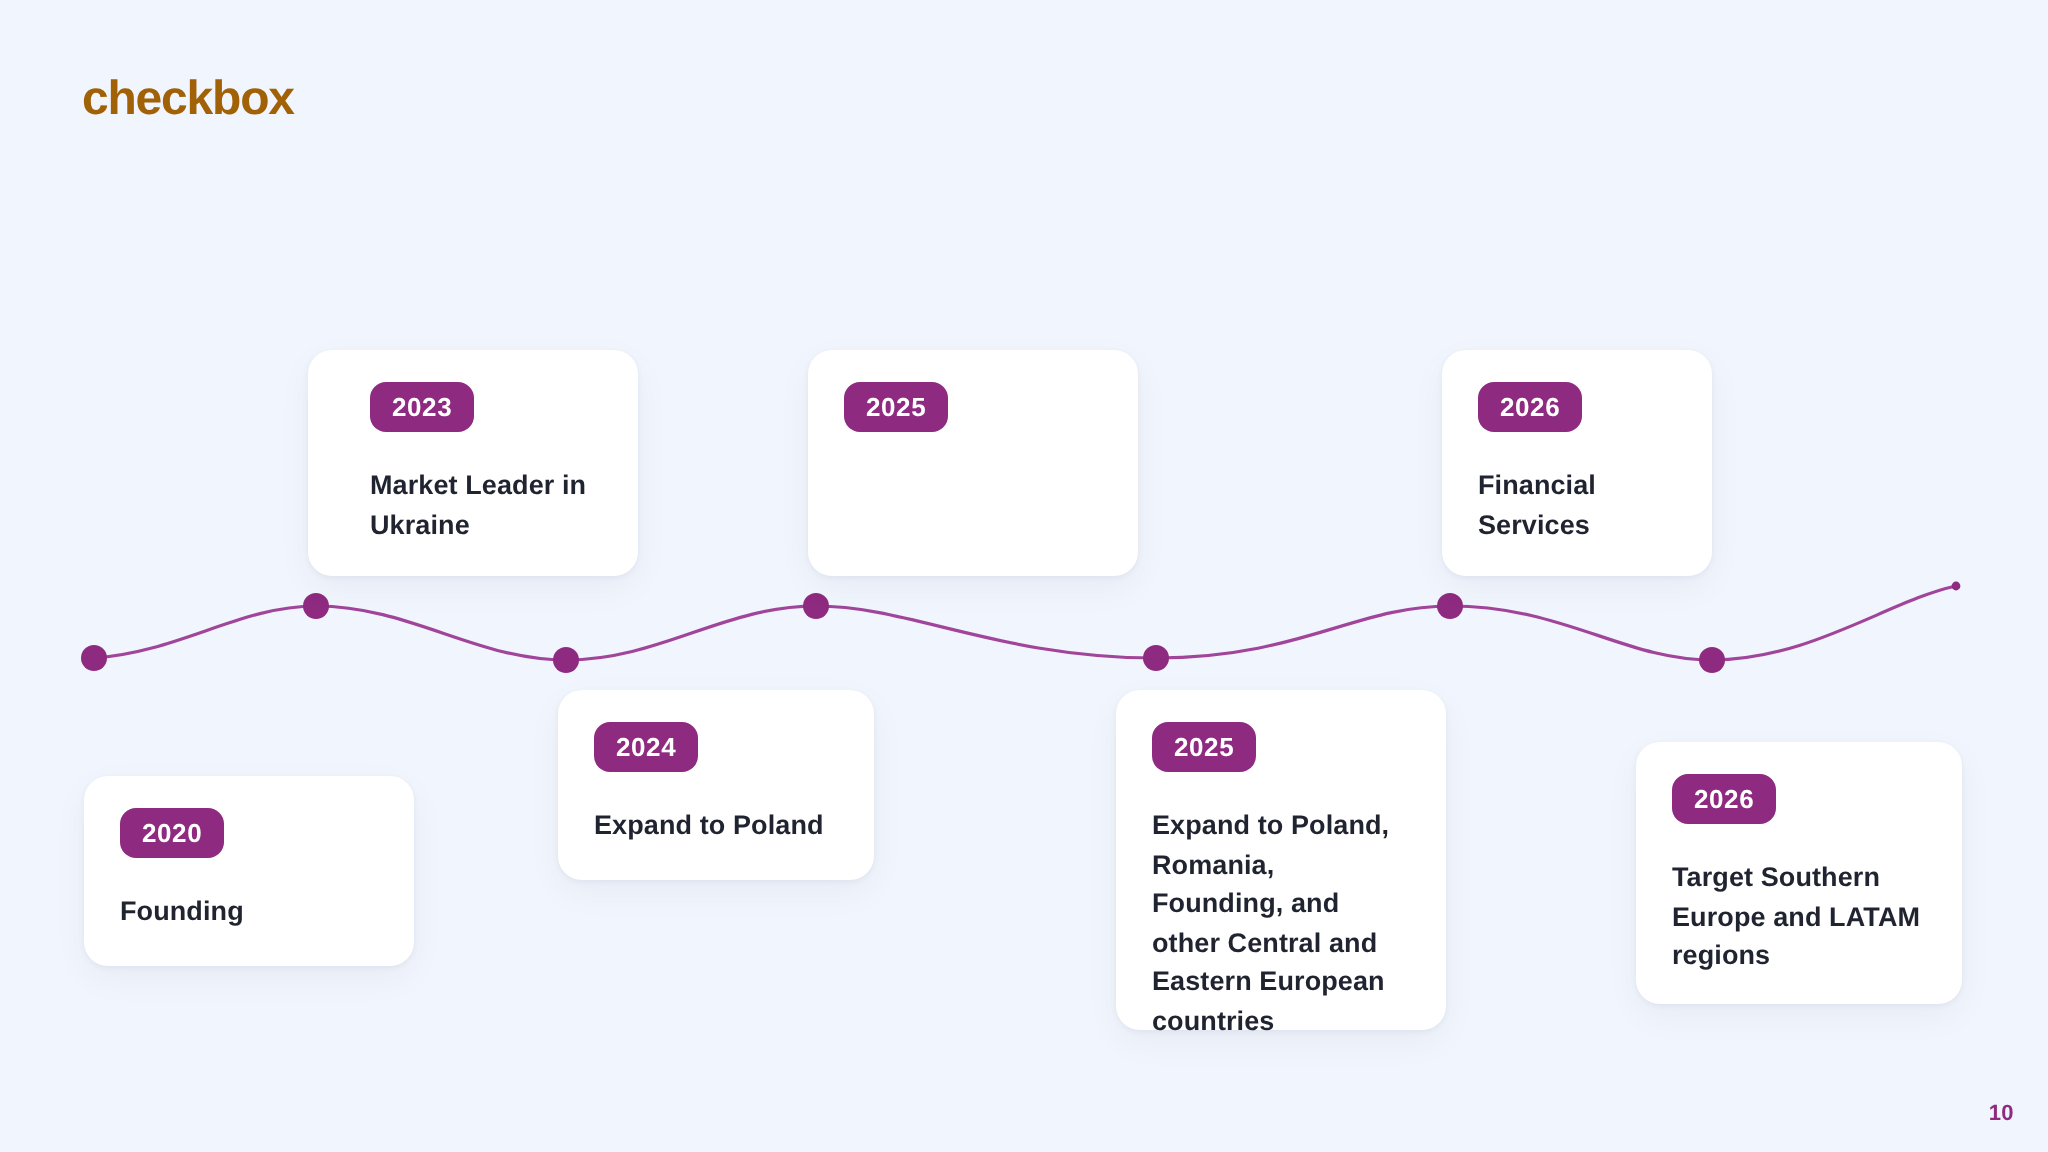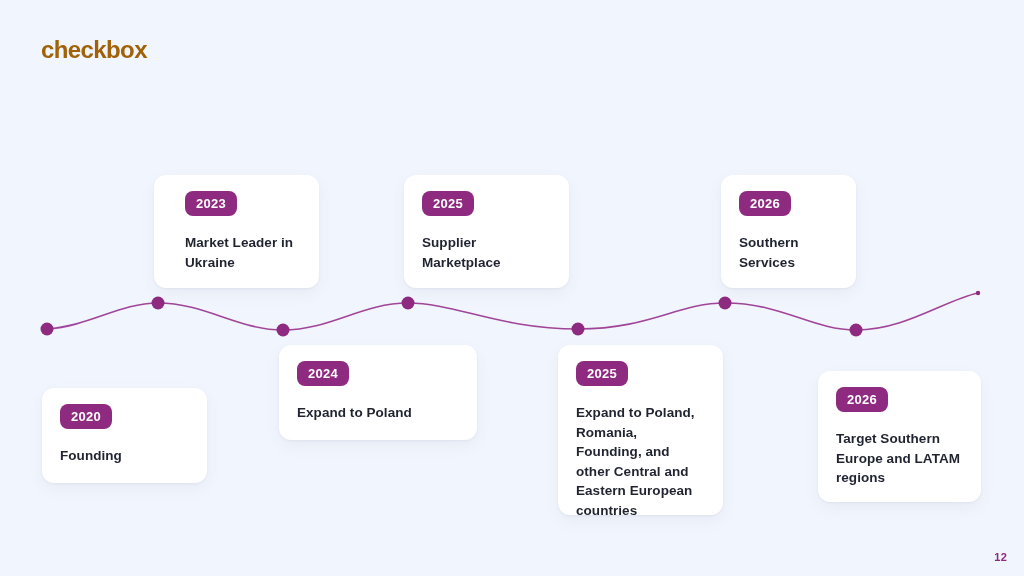--- a/index.html
+++ b/index.html
@@ -89,21 +89,21 @@
     letter-spacing: 0.05px;
   }
 
   
   #card-2023 { left: 154px; top: 175px; width: 165px; height: 113px; padding-left: 31px; }
   #card-2025-supplier { left: 404px; top: 175px; width: 165px; height: 113px; }
   #card-2026-financial { left: 721px; top: 175px; width: 135px; height: 113px; }
 
   
   #card-2020 { left: 42px; top: 345px; width: 165px; height: 95px; margin-top: 43px; }
-  #card-2024 { left: 279px; top: 345px; width: 198px; height: 95px; }
+  #card-2024 { left: 279px; top: 345px; width: 158px; height: 95px; }
   #card-2025-expand { left: 558px; top: 345px; width: 165px; height: 170px; }
   #card-2026-target { left: 818px; top: 371px; width: 163px; height: 131px; }
 
   
   .page-number {
     position: absolute;
     right: 17px;
     bottom: 13px;
     font-size: 11px;
     font-weight: 700;
@@ -139,26 +139,25 @@
     <circle cx="978" cy="293" r="2.2" fill="#8e2a80"></circle>
   </svg>
 
   <div class="card" id="card-2023">
     <div class="badge">2023</div>
     <div class="card-text">Market Leader in Ukraine</div>
   </div>
 
   <div class="card" id="card-2025-supplier">
     <div class="badge">2025</div>
-    <div class="card-text">Supplier Marketplace</div>
   </div>
 
   <div class="card" id="card-2026-financial">
     <div class="badge">2026</div>
-    <div class="card-text">Southern Services</div>
+    <div class="card-text">Financial Services</div>
   </div>
 
   <div class="card" id="card-2020">
     <div class="badge">2020</div>
     <div class="card-text">Founding</div>
   </div>
 
   <div class="card" id="card-2024">
     <div class="badge">2024</div>
     <div class="card-text">Expand to Poland</div>
@@ -167,15 +166,15 @@
   <div class="card" id="card-2025-expand">
     <div class="badge">2025</div>
     <div class="card-text">Expand to Poland, Romania, Founding, and other Central and Eastern European countries</div>
   </div>
 
   <div class="card" id="card-2026-target">
     <div class="badge">2026</div>
     <div class="card-text">Target Southern Europe and LATAM regions</div>
   </div>
 
-  <div class="page-number">12</div>
+  <div class="page-number">10</div>
 
 </div>
 
 </body></html>

